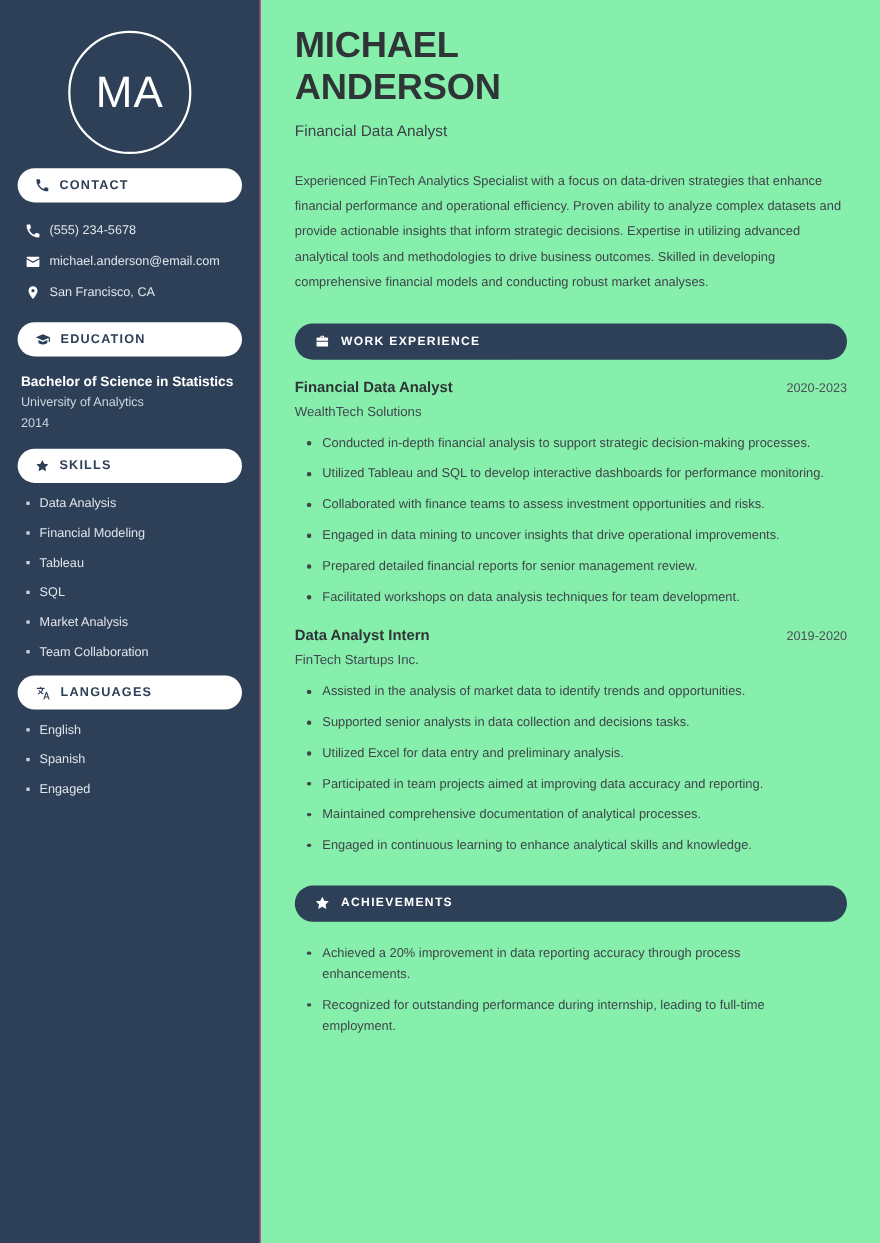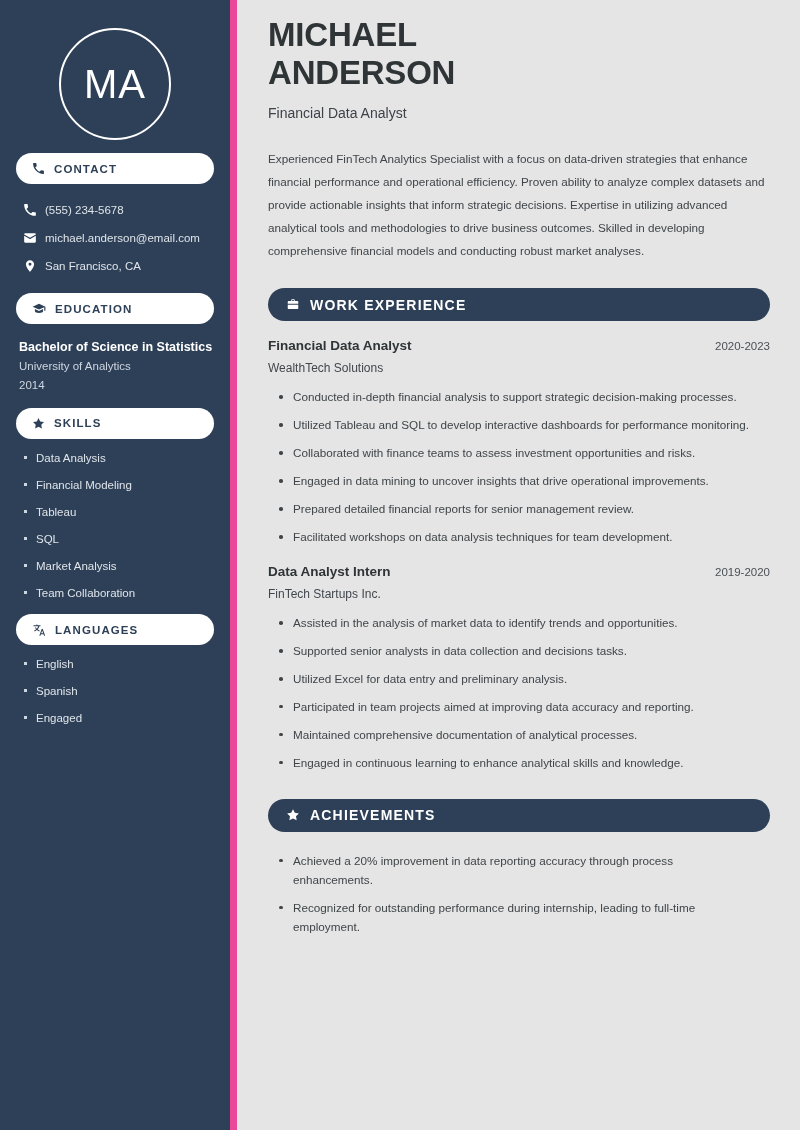--- a/index.html
+++ b/index.html
@@ -23,21 +23,21 @@
     background: #f7f7f8;
   }
 
   
   .sidebar {
     width: 237px;
     flex: 0 0 237px;
     background: #2e4057;
     padding: 0 16px;
     position: relative;
-    border-right: 7px solid #ec4899;
+    border-right: 1px solid #ec4899;
   }
 
   .monogram-wrap {
     display: flex;
     justify-content: center;
     padding-top: 28px;
   }
 
   .monogram {
     width: 112px;
@@ -123,22 +123,22 @@
     left: 2px;
     top: 6px;
     width: 3px;
     height: 3px;
     background: #cdd5e0;
   }
 
   
   .main {
     flex: 1;
-    background: #e5e5e5;
-    padding: 16px 30px 0 31px;
+    background: #86efac;
+    padding: 22px 30px 0 31px;
     min-width: 0;
   }
 
   .name {
     color: #2f3437;
     font-size: 33px;
     font-weight: bold;
     line-height: 1.16;
     letter-spacing: -0.2px;
   }
@@ -163,21 +163,21 @@
     border-radius: 22px;
     height: 33px;
     display: flex;
     align-items: center;
     gap: 10px;
     padding: 0 18px;
     margin-top: 26px;
   }
 
   .section-bar .bar-label {
-    font-size: 14px;
+    font-size: 11px;
     font-weight: bold;
     letter-spacing: 1.2px;
   }
 
   .section-bar svg { display: block; }
 
   .job { margin-top: 17px; }
 
   .job-head {
     display: flex;

